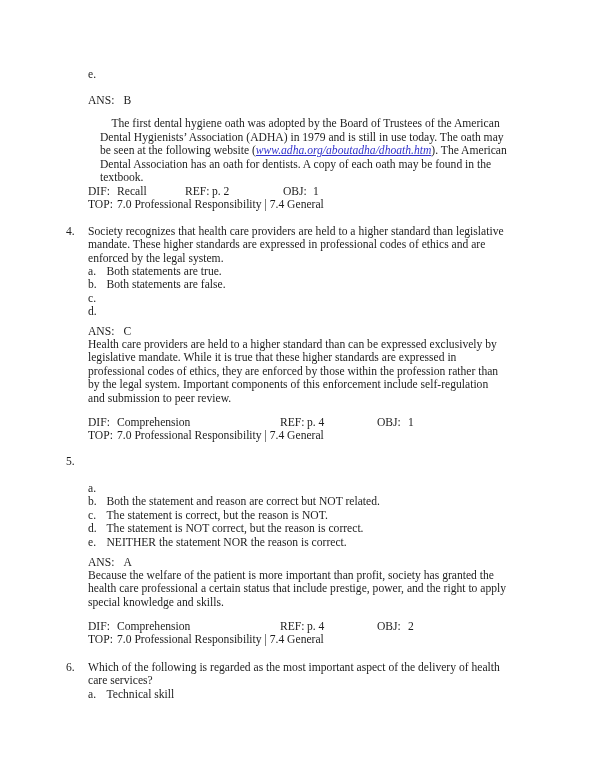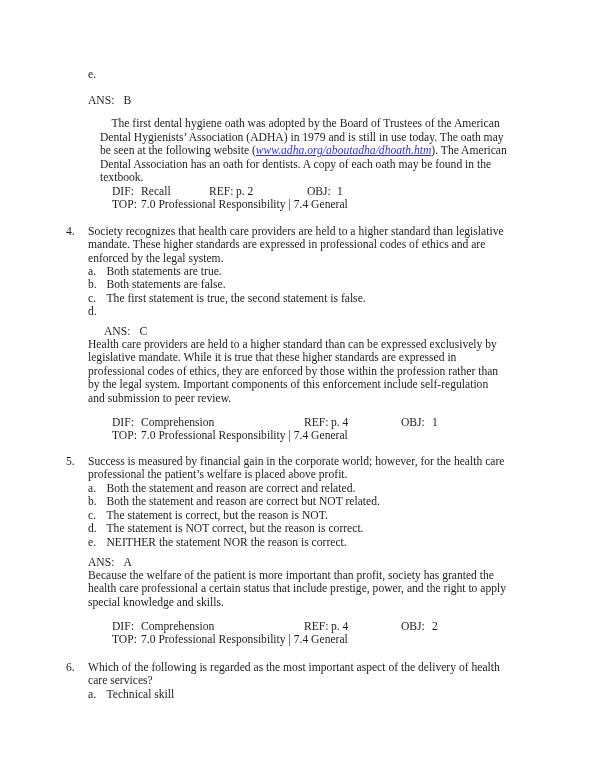--- a/index.html
+++ b/index.html
@@ -12,21 +12,21 @@
     color:#1d1d1d;
     overflow:hidden;
   }
   .abs{position:absolute;}
   .pre{white-space:pre;}
   .qrow{display:flex;align-items:flex-start;}
   .qmark{width:22px;flex:none;}
   .optrow{display:flex;align-items:flex-start;}
   .optmark{width:18.5px;flex:none;}
   .ansval{margin-left:9px;}
-  .metaline{position:relative;height:13.4px;width:470px;margin-left:24px;}
+  .metaline{position:relative;height:13.4px;width:470px;}
   .metaline span{position:absolute;top:0;white-space:pre;}
   .doclink{color:#3333cc;text-decoration:underline;cursor:pointer;font-style:italic;}
 </style>
 </head>
 <body>
 
 <div class="page">
 
   <div class="abs optrow" style="top:68px;left:88px;width:470px;">
     <span class="optmark">e.</span>
@@ -70,28 +70,27 @@
     <div class="optrow">
       <span class="optmark">a.</span>
       <span class="pre">Both statements are true.</span>
     </div>
     <div class="optrow">
       <span class="optmark">b.</span>
       <span class="pre">Both statements are false.</span>
     </div>
     <div class="optrow">
       <span class="optmark">c.</span>
-      <span class="pre">The first statement is true, the second statement is false.</span>
     </div>
     <div class="optrow">
       <span class="optmark">d.</span>
     </div>
   </div>
 
-  <div class="abs" style="top:325px;left:104px;">
+  <div class="abs" style="top:325px;left:88px;">
     <span>ANS:</span><span class="ansval">C</span>
   </div>
 
   <div class="abs pre" style="top:338px;left:88px;width:500px;">Health care providers are held to a higher standard than can be expressed exclusively by
 legislative mandate. While it is true that these higher standards are expressed in
 professional codes of ethics, they are enforced by those within the profession rather than
 by the legal system. Important components of this enforcement include self-regulation
 and submission to peer review.</div>
 
   <div class="abs" style="top:416px;left:88px;">
@@ -104,28 +103,25 @@
       <span style="left:320px">1</span>
     </div>
     <div class="metaline">
       <span style="left:0">TOP:</span>
       <span style="left:29px">7.0 Professional Responsibility | 7.4 General</span>
     </div>
   </div>
 
   <div class="abs qrow" style="top:455px;left:66px;width:510px;">
     <span class="qmark">5.</span>
-    <div class="pre">Success is measured by financial gain in the corporate world; however, for the health care
-professional the patient’s welfare is placed above profit.</div>
   </div>
 
   <div class="abs" style="top:482px;left:88px;width:490px;">
     <div class="optrow">
       <span class="optmark">a.</span>
-      <span class="pre">Both the statement and reason are correct and related.</span>
     </div>
     <div class="optrow">
       <span class="optmark">b.</span>
       <span class="pre">Both the statement and reason are correct but NOT related.</span>
     </div>
     <div class="optrow">
       <span class="optmark">c.</span>
       <span class="pre">The statement is correct, but the reason is NOT.</span>
     </div>
     <div class="optrow">

